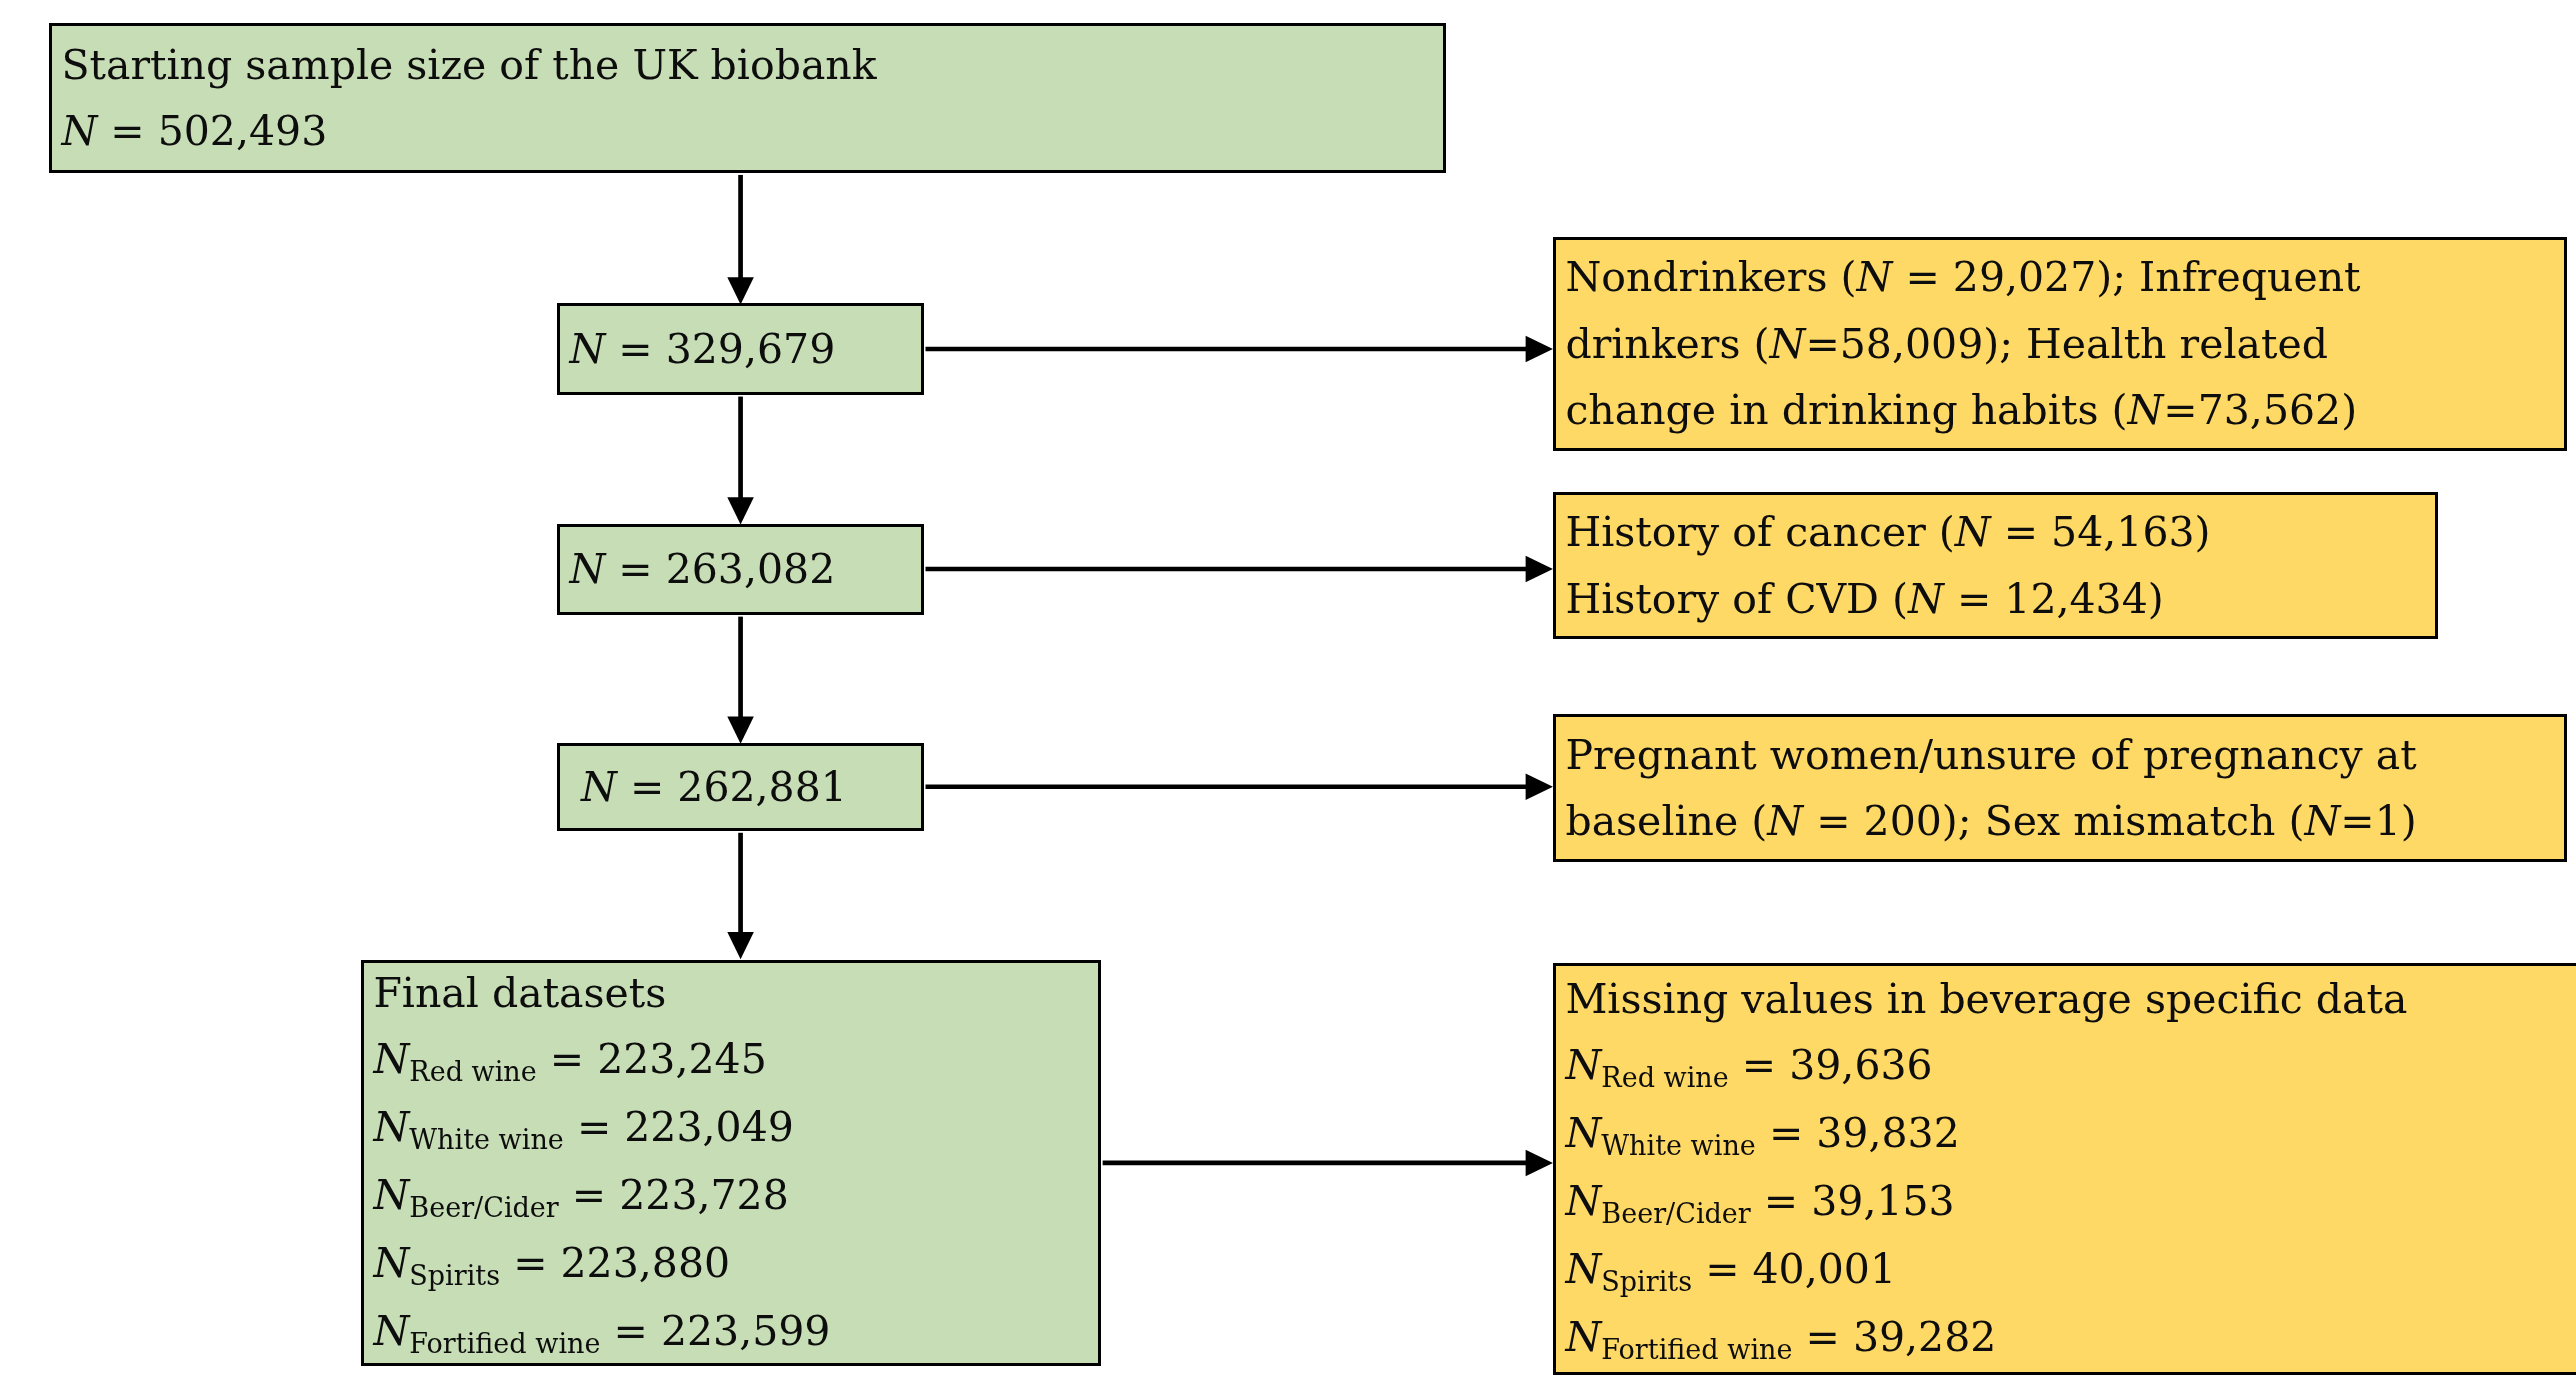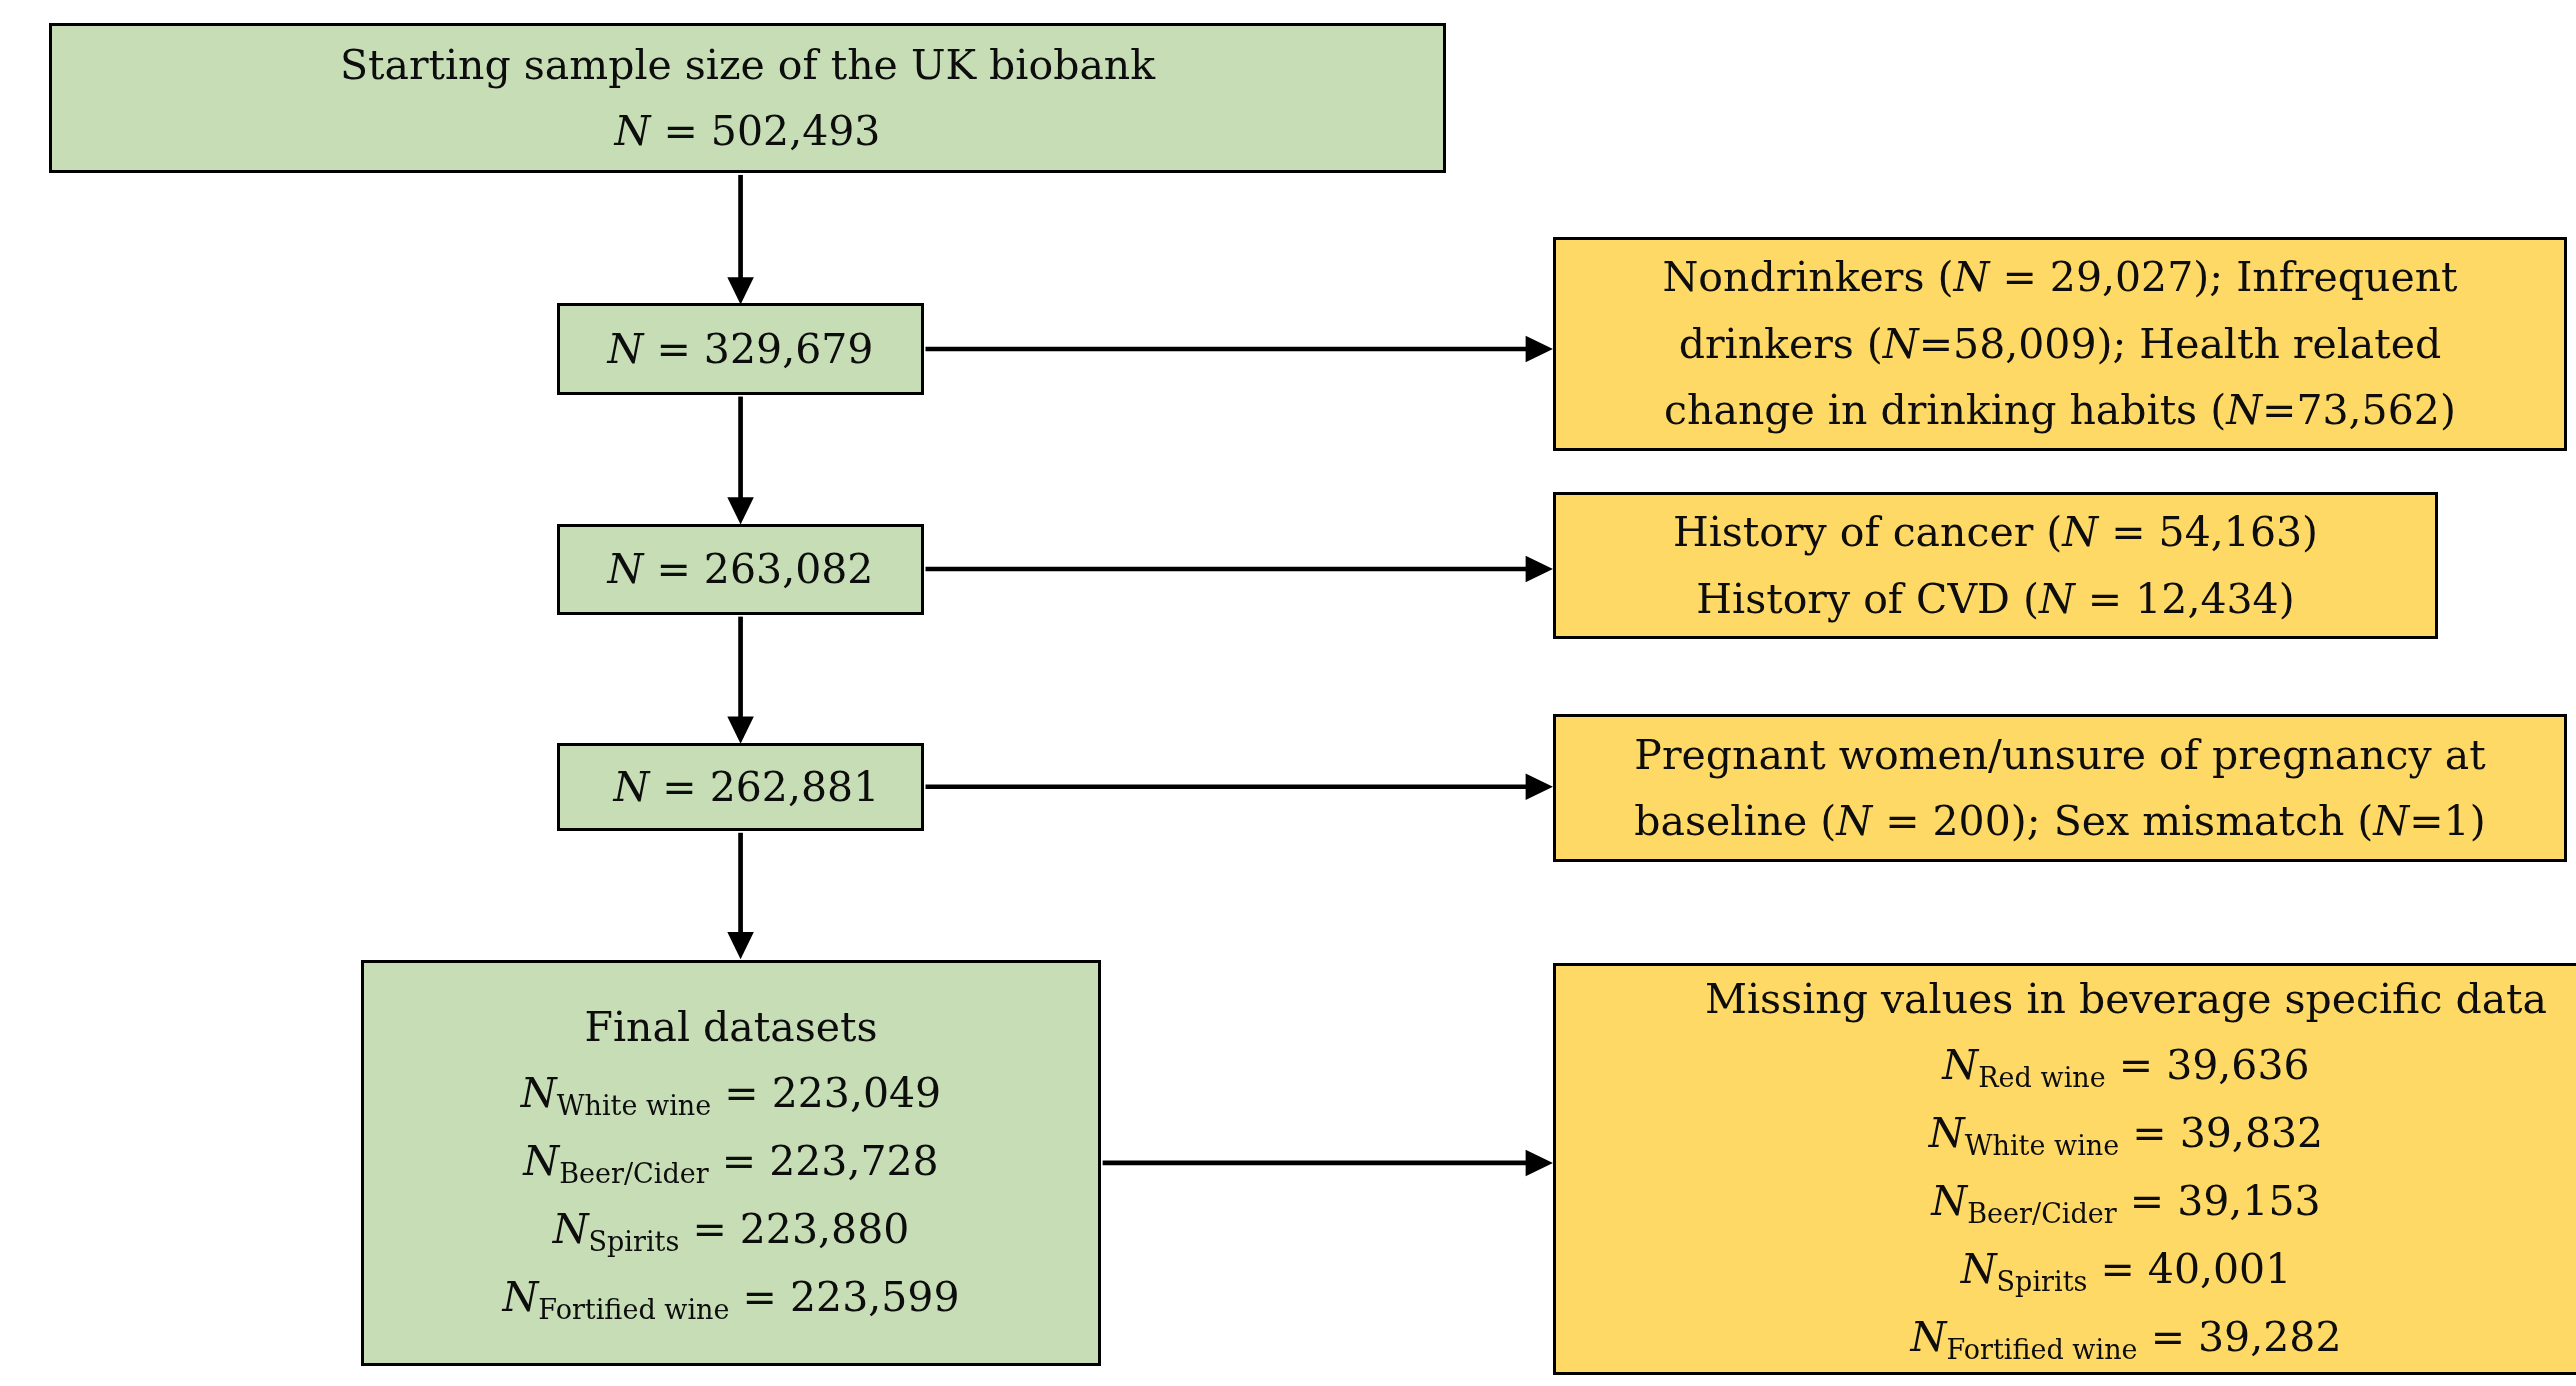--- a/index.html
+++ b/index.html
@@ -18,21 +18,21 @@
     font-family:"DejaVu Serif","Liberation Serif",serif;
     color:var(--ink);
   }
   .box{
     position:absolute;
     box-sizing:border-box;
     border:3.9px solid var(--line);
     display:flex;
     flex-direction:column;
     justify-content:center;
-    align-items:center;
+    align-items:flex-start;
     text-align:center;
     font-size:41px;
     padding:4.7px 9.4px;
   }
   .box .line{line-height:1.62; white-space:nowrap;}
   .box .i{font-style:italic;}
   .box .sub{font-size:0.66em; vertical-align:-0.30em;}
   .green{background:var(--green);}
   .yellow{background:var(--yellow);}
 
@@ -123,20 +123,21 @@
     </div>
   <div class="box green" id="box-n3">
       <div class="line"><span class="i">N</span><span> = 262,881</span></div>
     </div>
   <div class="box yellow" id="box-excl3">
       <div class="line"><span>Pregnant women/unsure of pregnancy at</span></div>
       <div class="line"><span>baseline (</span><span class="i">N</span><span> = 200); Sex mismatch (</span><span class="i">N</span><span>=1)</span></div>
     </div>
   <div class="box green" id="box-final">
       <div class="line"><span>Final datasets</span></div>
+      <div class="line"><span class="i">N</span><span class="sub">Red wine</span><span> = 223,245</span></div>
       <div class="line"><span class="i">N</span><span class="sub">White wine</span><span> = 223,049</span></div>
       <div class="line"><span class="i">N</span><span class="sub">Beer/Cider</span><span> = 223,728</span></div>
       <div class="line"><span class="i">N</span><span class="sub">Spirits</span><span> = 223,880</span></div>
       <div class="line"><span class="i">N</span><span class="sub">Fortified wine</span><span> = 223,599</span></div>
     </div>
   <div class="box yellow" id="box-excl4">
       <div class="line"><span>Missing values in beverage specific data</span></div>
       <div class="line"><span class="i">N</span><span class="sub">Red wine</span><span> = 39,636</span></div>
       <div class="line"><span class="i">N</span><span class="sub">White wine</span><span> = 39,832</span></div>
       <div class="line"><span class="i">N</span><span class="sub">Beer/Cider</span><span> = 39,153</span></div>

